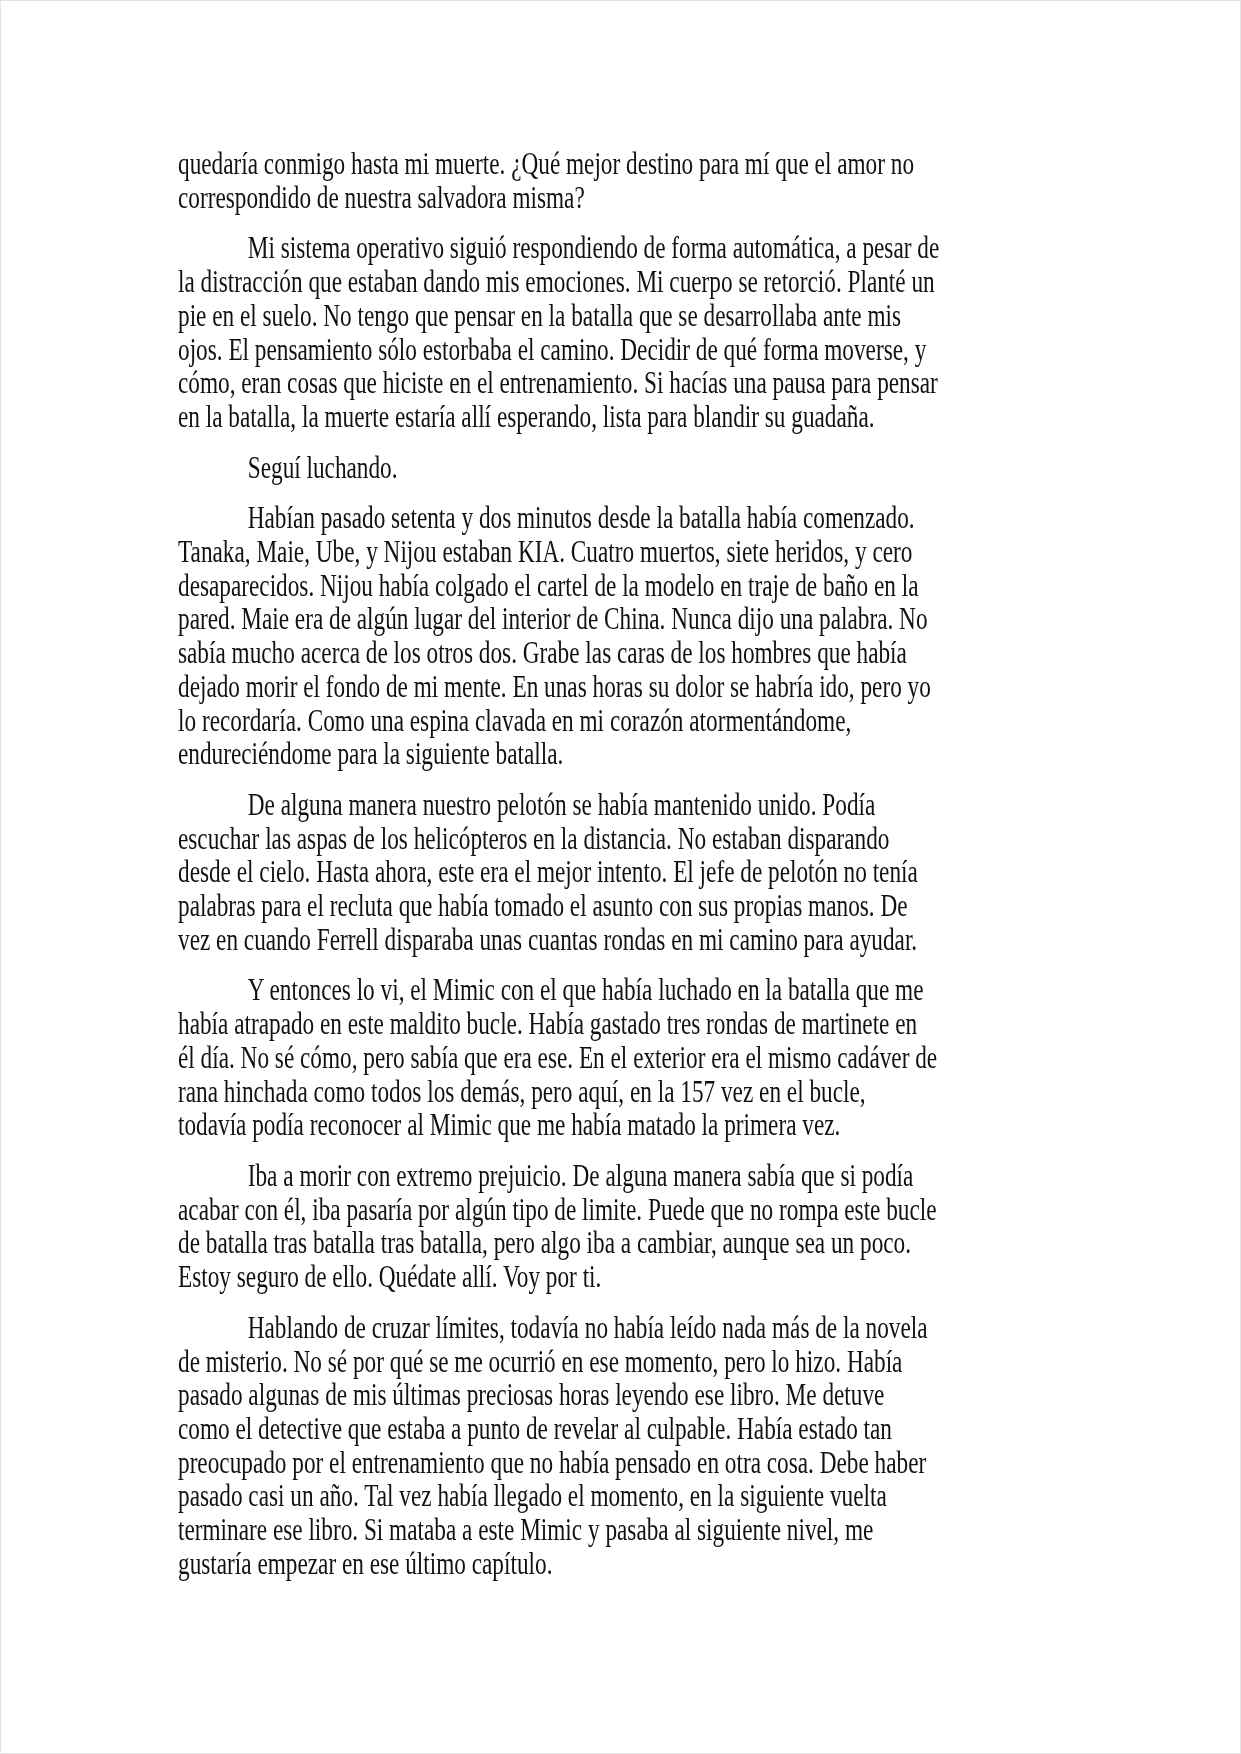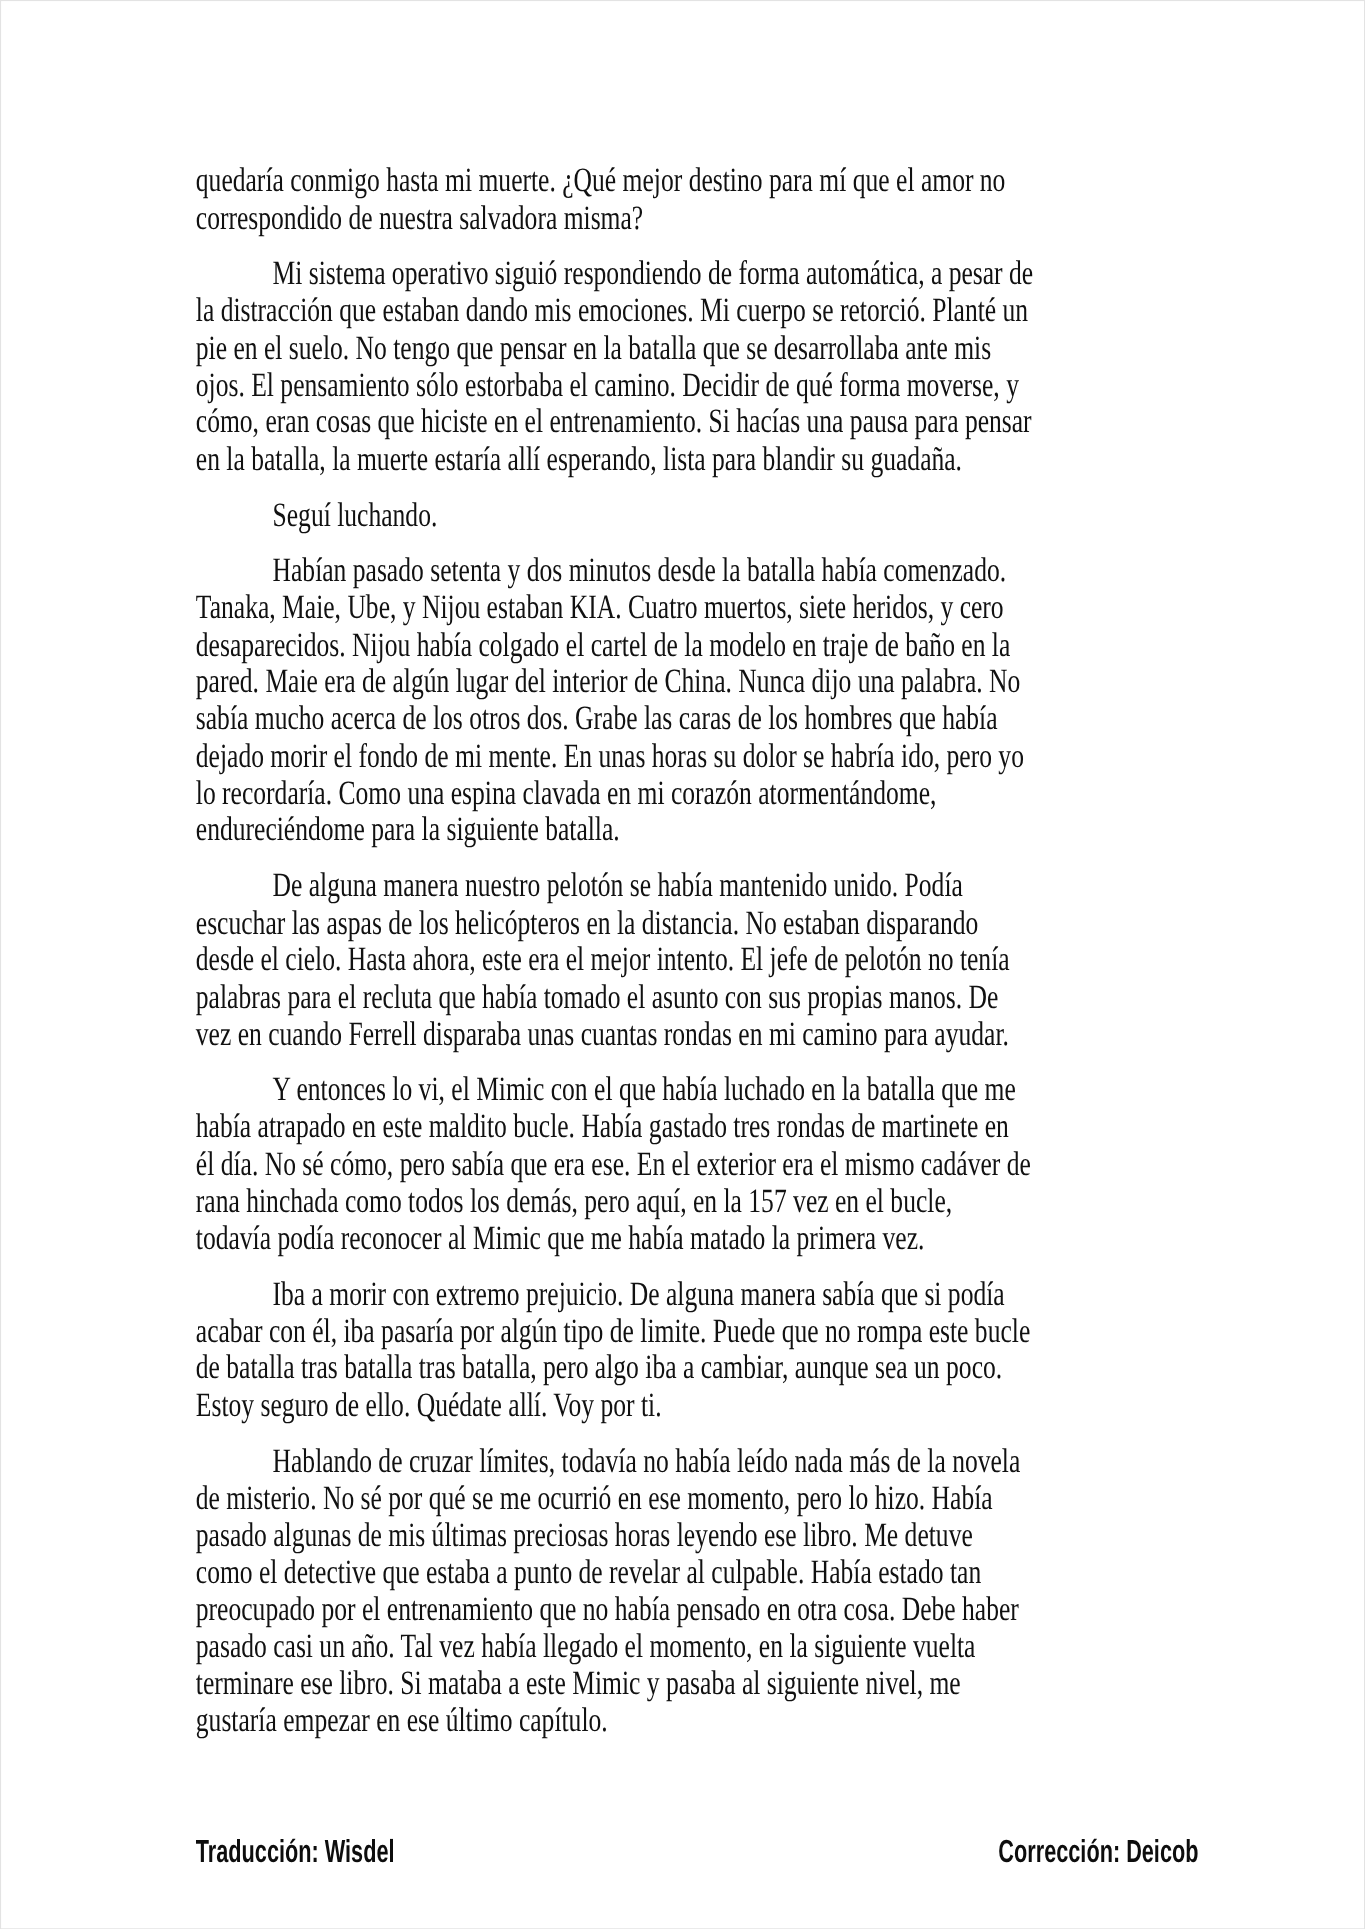--- a/index.html
+++ b/index.html
@@ -103,17 +103,13 @@
 Estoy seguro de ello. Quédate allí. Voy por ti.</p>
       <p class="indent">Hablando de cruzar límites, todavía no había leído nada más de la novela
 de misterio. No sé por qué se me ocurrió en ese momento, pero lo hizo. Había
 pasado algunas de mis últimas preciosas horas leyendo ese libro. Me detuve
 como el detective que estaba a punto de revelar al culpable. Había estado tan
 preocupado por el entrenamiento que no había pensado en otra cosa. Debe haber
 pasado casi un año. Tal vez había llegado el momento, en la siguiente vuelta
 terminare ese libro. Si mataba a este Mimic y pasaba al siguiente nivel, me
 gustaría empezar en ese último capítulo.</p>
     </div>
-  <div class="page-footer">
-    <span class="footer-left">Traducción: Wisdel</span>
-    <span class="footer-right">Corrección: Deicob</span>
-  </div>
 </div>
 
 </body></html>

